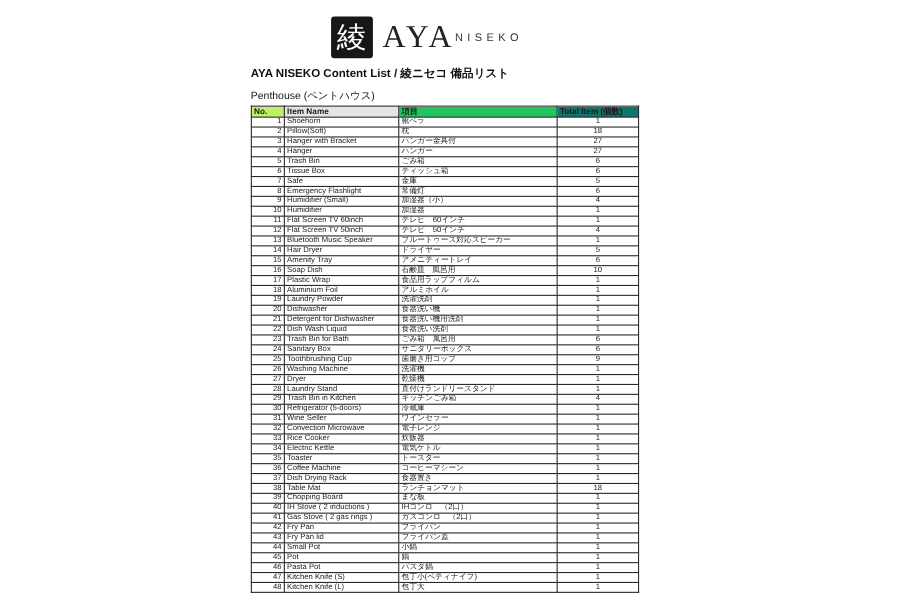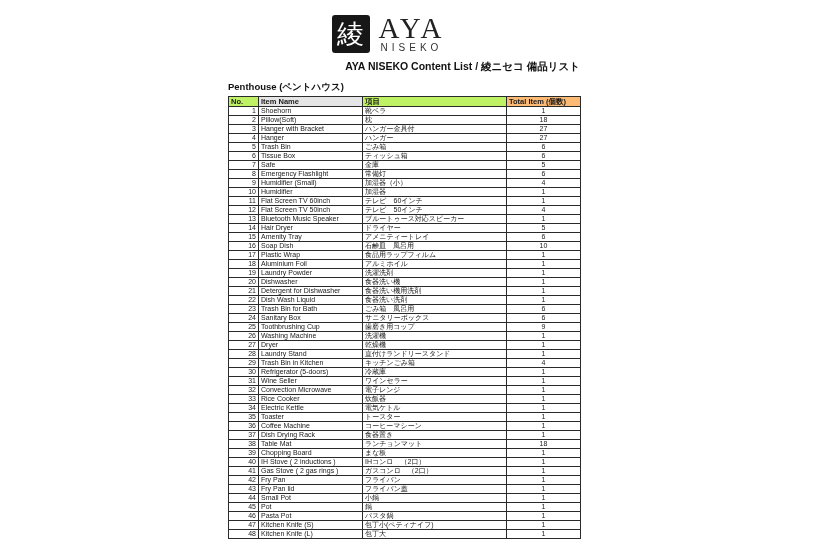--- a/index.html
+++ b/index.html
@@ -6,27 +6,27 @@
   html, body { width: 820px; height: 560px; background: #ffffff; overflow: hidden; }
   body { font-family: "Liberation Sans", "DejaVu Sans", sans-serif; color: #1a1a1a; }
 
   .page { position: relative; width: 820px; height: 560px; background: #ffffff; }
   .content { position: absolute; left: 228px; top: 0; width: 352px; }
 
   
   .logo-row { margin-top: 15px; display: flex; justify-content: center; align-items: center; gap: 9px; transform: translateX(-16px); }
   .logo-mark { width: 38px; height: 38px; background: #171717; border-radius: 3px; display: flex; align-items: center; justify-content: center; }
   .logo-kanji { color: #ffffff; font-family: "Liberation Serif", "DejaVu Serif", serif; font-size: 27px; line-height: 1; }
-  .logo-text { display: flex; flex-direction: column; align-items: center; text-align: right; }
+  .logo-text { display: flex; flex-direction: row; align-items: center; text-align: right; }
   .logo-brand { font-family: "Liberation Serif", "DejaVu Serif", serif; font-size: 29px; line-height: 26px; letter-spacing: 3px; color: #222; font-weight: 400; }
   .logo-sub { font-size: 10px; letter-spacing: 4px; color: #333; margin-top: 1px; }
 
   
-  .doc-title { margin-top: 7px; text-align: right; font-size: 10.5px; font-weight: bold; color: #111; }
-  .section-title { margin-top: 7px; text-align: left; font-size: 9.5px; font-weight: bold; color: #111; }
+  .doc-title { margin-top: 7px; text-align: left; font-size: 10.5px; font-weight: bold; color: #111; }
+  .section-title { margin-top: 7px; text-align: left; font-size: 9.5px; font-weight: normal; color: #111; }
 
   
   table.content-table { margin-top: 2px; width: 352px; border-collapse: collapse; table-layout: fixed; }
   table.content-table th, table.content-table td {
     border: 1px solid #2a2a2a;
     font-size: 7px;
     line-height: 8px;
     height: 8.6px;
     padding: 0 2px;
     overflow: hidden;
@@ -73,22 +73,22 @@
       <colgroup>
         <col class="col-no">
           <col class="col-name">
           <col class="col-jp">
           <col class="col-qty">
       </colgroup>
       <thead>
         <tr>
           <th class="h0" style="background: #bef264;">No.</th>
           <th class="h1" style="background: #e5e5e5;">Item Name</th>
-          <th class="h2" style="background: #bef264;">項目</th>
-          <th class="h3" style="background: #fdba74;">Total Item (個数)</th>
+          <th class="h2" style="background: #22c55e;">項目</th>
+          <th class="h3" style="background: #0f766e;">Total Item (個数)</th>
         </tr>
       </thead>
       <tbody>
           <tr>
             <td class="c0">1</td>
             <td class="c1">Shoehorn</td>
             <td class="c2">靴ベラ</td>
             <td class="c3">1</td>
           </tr>
           <tr>

